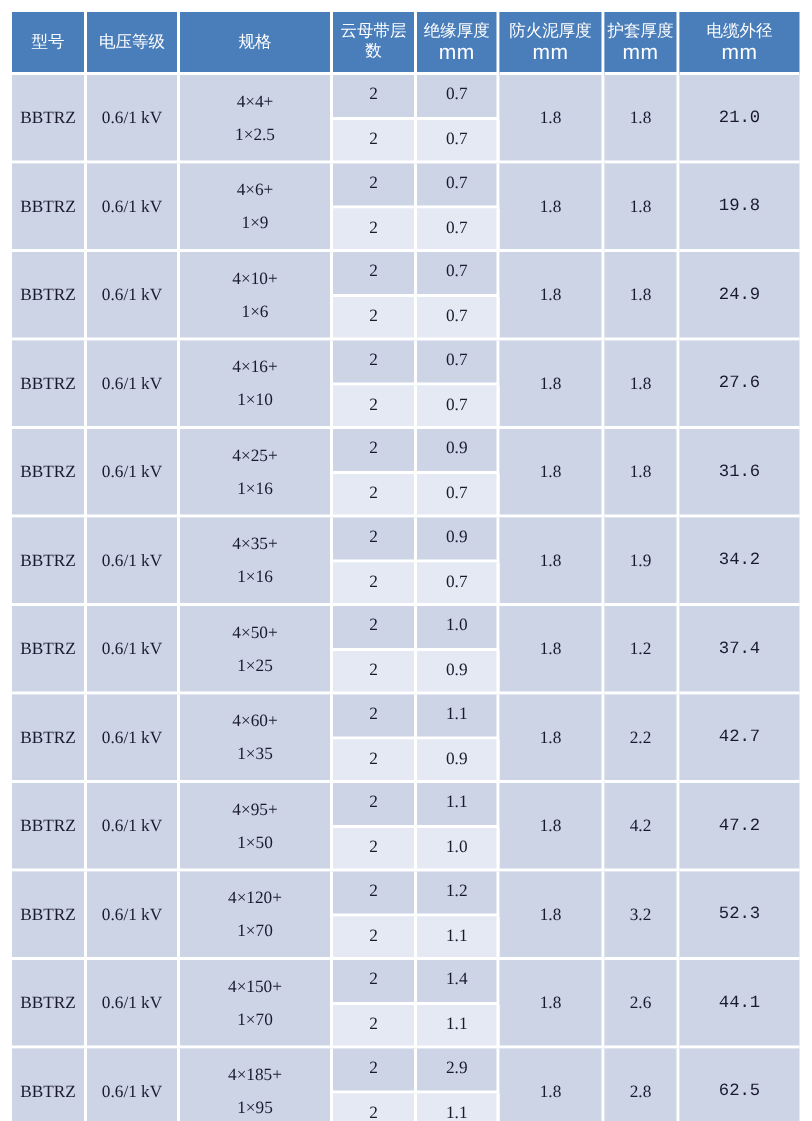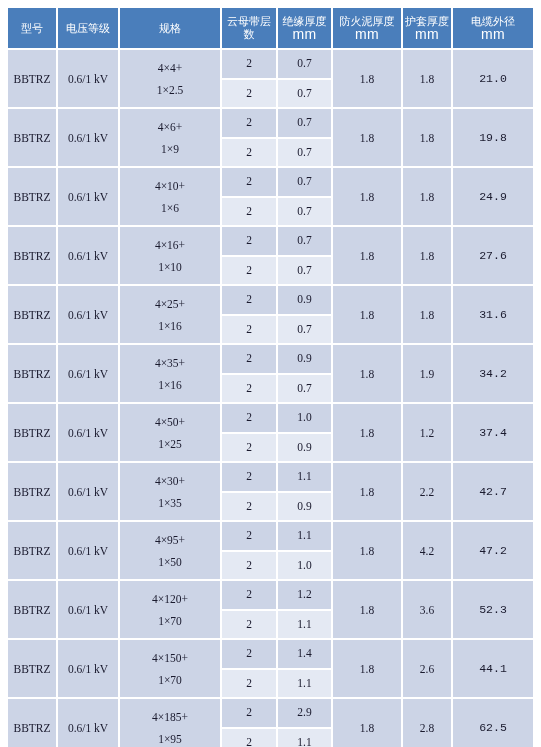--- a/index.html
+++ b/index.html
@@ -231,21 +231,21 @@
         <td class="span-cell last-col" rowspan="2">37.4</td>
       </tr>
       <tr class="sub-b">
         <td class="sub-cell">2</td>
         <td class="sub-cell">0.9</td>
       </tr>
       <tr>
         <td class="span-cell" rowspan="2">BBTRZ</td>
         <td class="span-cell" rowspan="2">0.6/1 kV</td>
         <td class="span-cell" rowspan="2">
-          <span class="spec-line">4×30+</span>
+          <span class="spec-line">4×60+</span>
           <span class="spec-line">1×35</span>
         </td>
         <td class="sub-cell">2</td>
         <td class="sub-cell">1.1</td>
         <td class="span-cell" rowspan="2">1.8</td>
         <td class="span-cell" rowspan="2">2.2</td>
         <td class="span-cell last-col" rowspan="2">42.7</td>
       </tr>
       <tr class="sub-b">
         <td class="sub-cell">2</td>
@@ -271,21 +271,21 @@
       <tr>
         <td class="span-cell" rowspan="2">BBTRZ</td>
         <td class="span-cell" rowspan="2">0.6/1 kV</td>
         <td class="span-cell" rowspan="2">
           <span class="spec-line">4×120+</span>
           <span class="spec-line">1×70</span>
         </td>
         <td class="sub-cell">2</td>
         <td class="sub-cell">1.2</td>
         <td class="span-cell" rowspan="2">1.8</td>
-        <td class="span-cell" rowspan="2">3.6</td>
+        <td class="span-cell" rowspan="2">3.2</td>
         <td class="span-cell last-col" rowspan="2">52.3</td>
       </tr>
       <tr class="sub-b">
         <td class="sub-cell">2</td>
         <td class="sub-cell">1.1</td>
       </tr>
       <tr>
         <td class="span-cell" rowspan="2">BBTRZ</td>
         <td class="span-cell" rowspan="2">0.6/1 kV</td>
         <td class="span-cell" rowspan="2">

